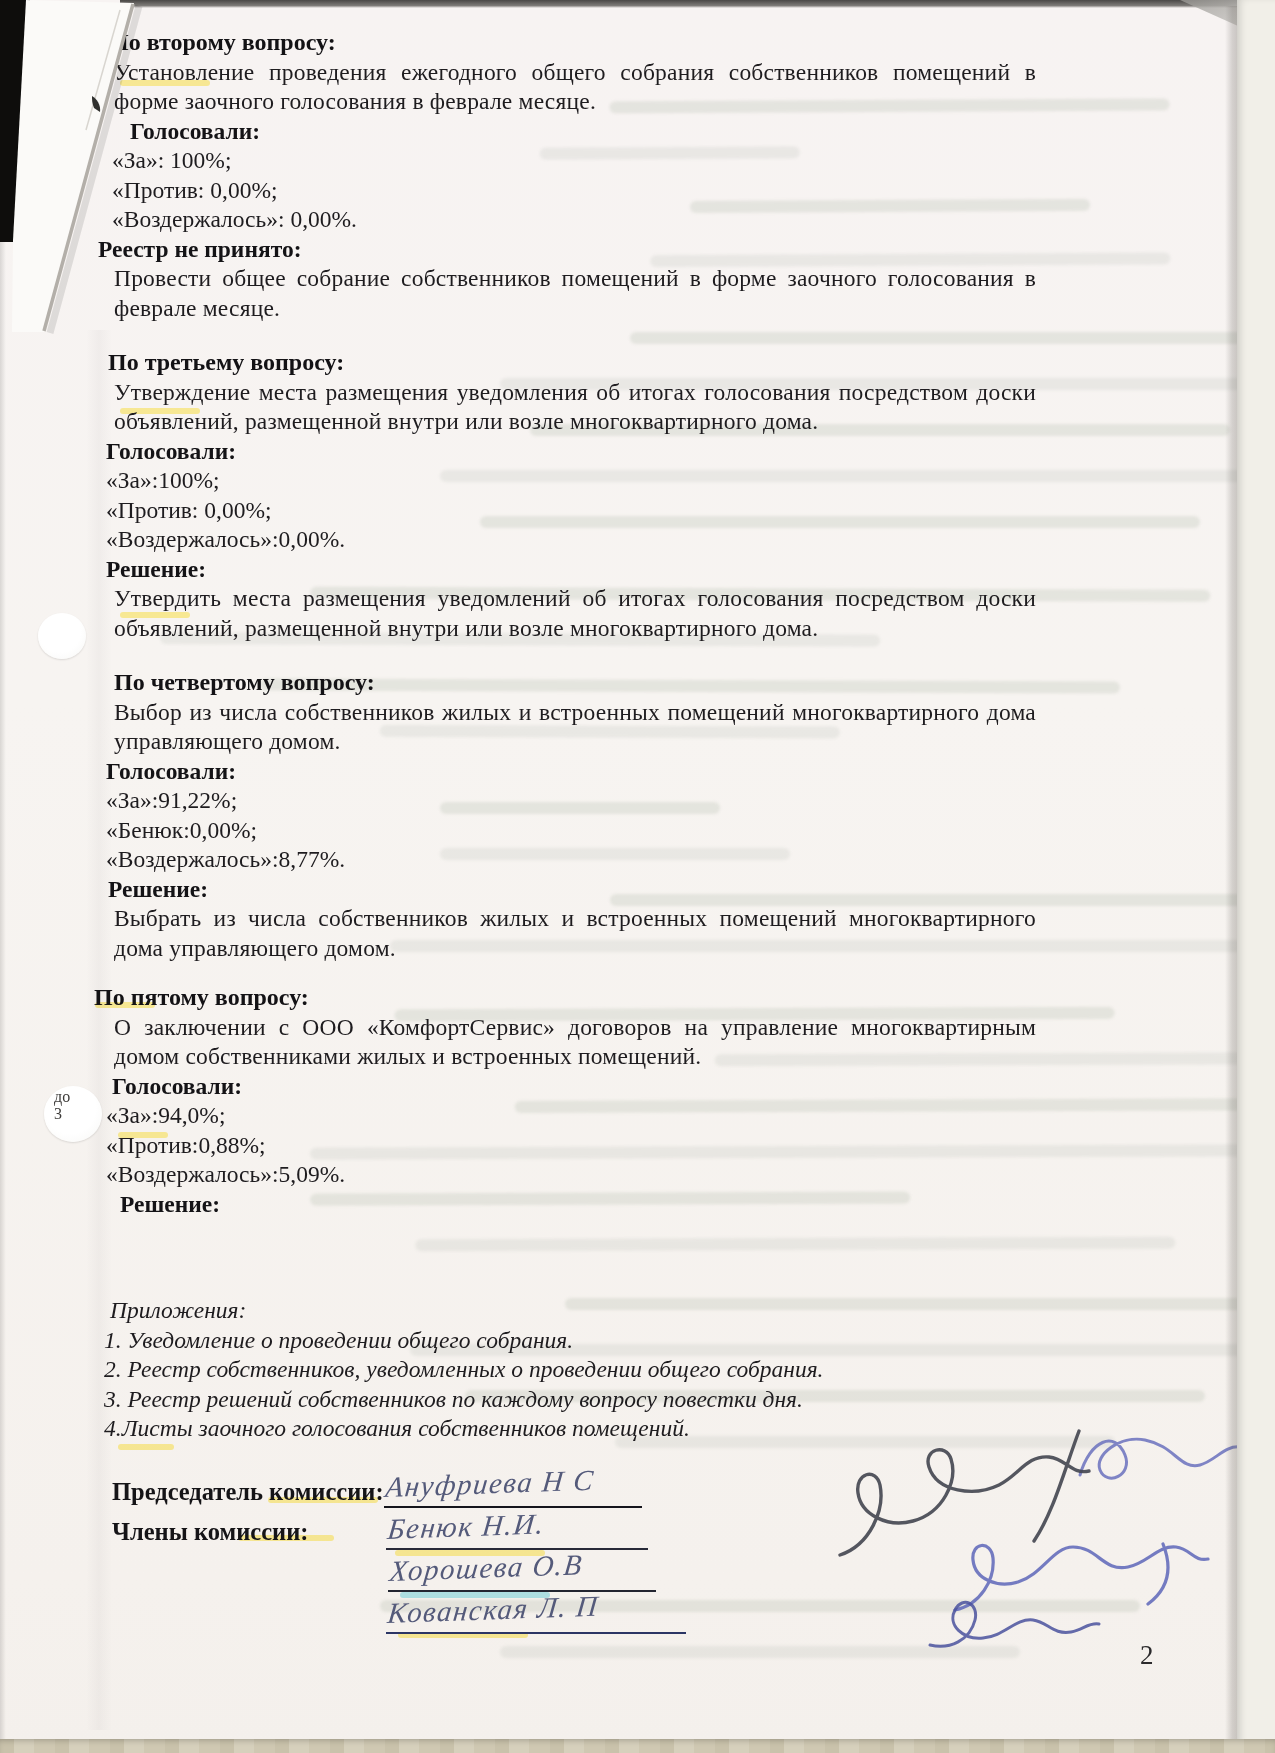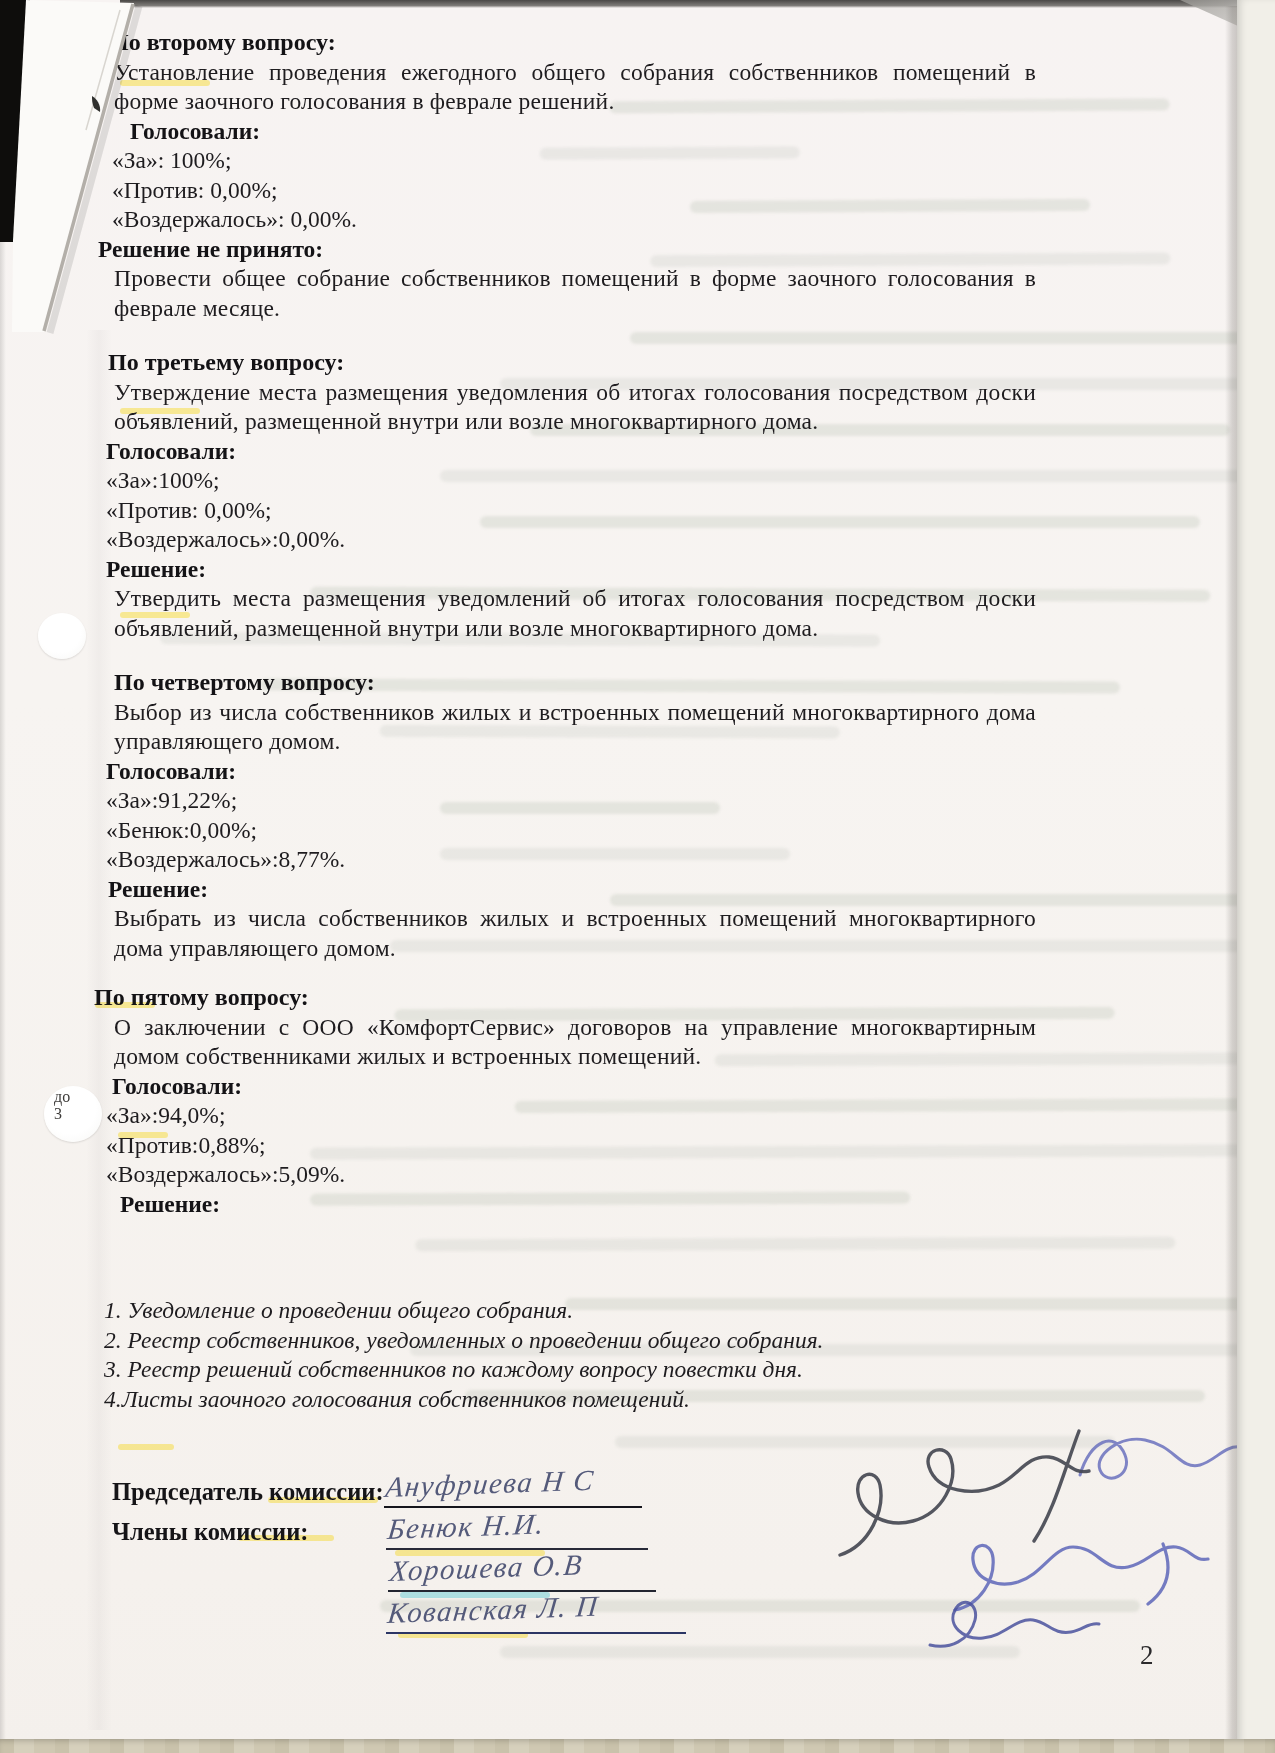--- a/index.html
+++ b/index.html
@@ -116,26 +116,26 @@
   <div class="mark" style="left:268px;top:1497px;width:110px"></div>
   <div class="mark" style="left:238px;top:1535px;width:96px"></div>
   <div class="mark" style="left:395px;top:1550px;width:150px"></div>
   <div class="mark cyan" style="left:400px;top:1592px;width:150px"></div>
   <div class="mark" style="left:398px;top:1632px;width:130px"></div>
 
   <div class="crease-band"></div>
 
   <div class="col sec s0" style="top:28px">
     <div class="heading">По второму вопросу:</div>
-    <div class="body">Установление проведения ежегодного общего собрания собственников помещений в форме заочного голосования в феврале решений.</div>
+    <div class="body">Установление проведения ежегодного общего собрания собственников помещений в форме заочного голосования в феврале месяце.</div>
     <div class="vlabel">Голосовали:</div>
     <div class="vote">«За»: 100%;</div>
     <div class="vote">«Против: 0,00%;</div>
     <div class="vote">«Воздержалось»: 0,00%.</div>
-    <div class="dlabel">Решение не принято:</div>
+    <div class="dlabel">Реестр не принято:</div>
     <div class="decision">Провести общее собрание собственников помещений в форме заочного голосования в феврале месяце.</div>
   </div>
 
   <div class="col sec s1" style="top:348px">
     <div class="heading">По третьему вопросу:</div>
     <div class="body">Утверждение места размещения уведомления об итогах голосования посредством доски объявлений, размещенной внутри или возле многоквартирного дома.</div>
     <div class="vlabel">Голосовали:</div>
     <div class="vote">«За»:100%;</div>
     <div class="vote">«Против: 0,00%;</div>
     <div class="vote">«Воздержалось»:0,00%.</div>
@@ -158,20 +158,21 @@
     <div class="heading">По пятому вопросу:</div>
     <div class="body">О заключении с ООО «КомфортСервис» договоров на управление многоквартирным домом собственниками жилых и встроенных помещений.</div>
     <div class="vlabel">Голосовали:</div>
     <div class="vote">«За»:94,0%;</div>
     <div class="vote">«Против:0,88%;</div>
     <div class="vote">«Воздержалось»:5,09%.</div>
     <div class="dlabel">Решение:</div>
   </div>
 
   <div class="col attachments" style="top:1296px">
+    <div class="alabel">Приложения:</div>
     <div>1. Уведомление о проведении общего собрания.</div>
     <div>2. Реестр собственников, уведомленных о проведении общего собрания.</div>
     <div>3. Реестр решений собственников по каждому вопросу повестки дня.</div>
     <div>4.Листы заочного голосования собственников помещений.</div>
   </div>
 
   <div class="sig-label" style="top:1478px">Председатель комиссии:</div>
   <div class="sig-label" style="top:1518px">Члены комиссии:</div>
 
   <div class="hw" style="left:384px;top:1462px;width:258px;border-bottom-color:#15151c;border-bottom-width:2.5px">

